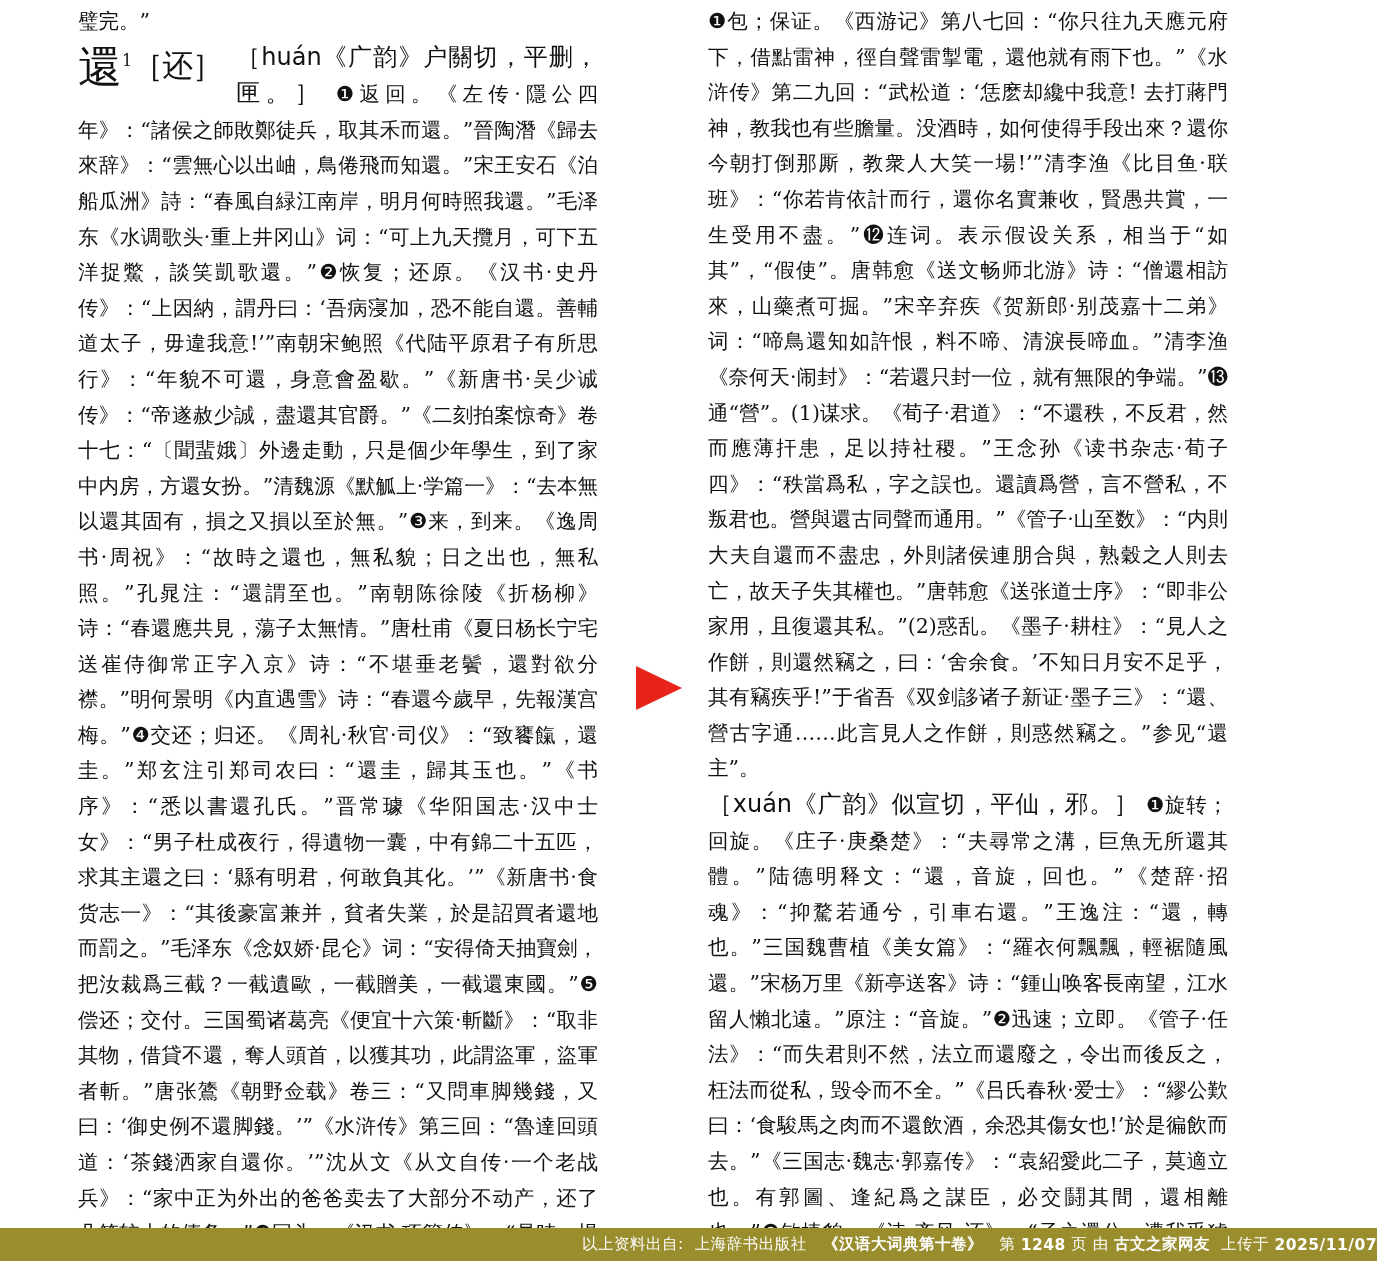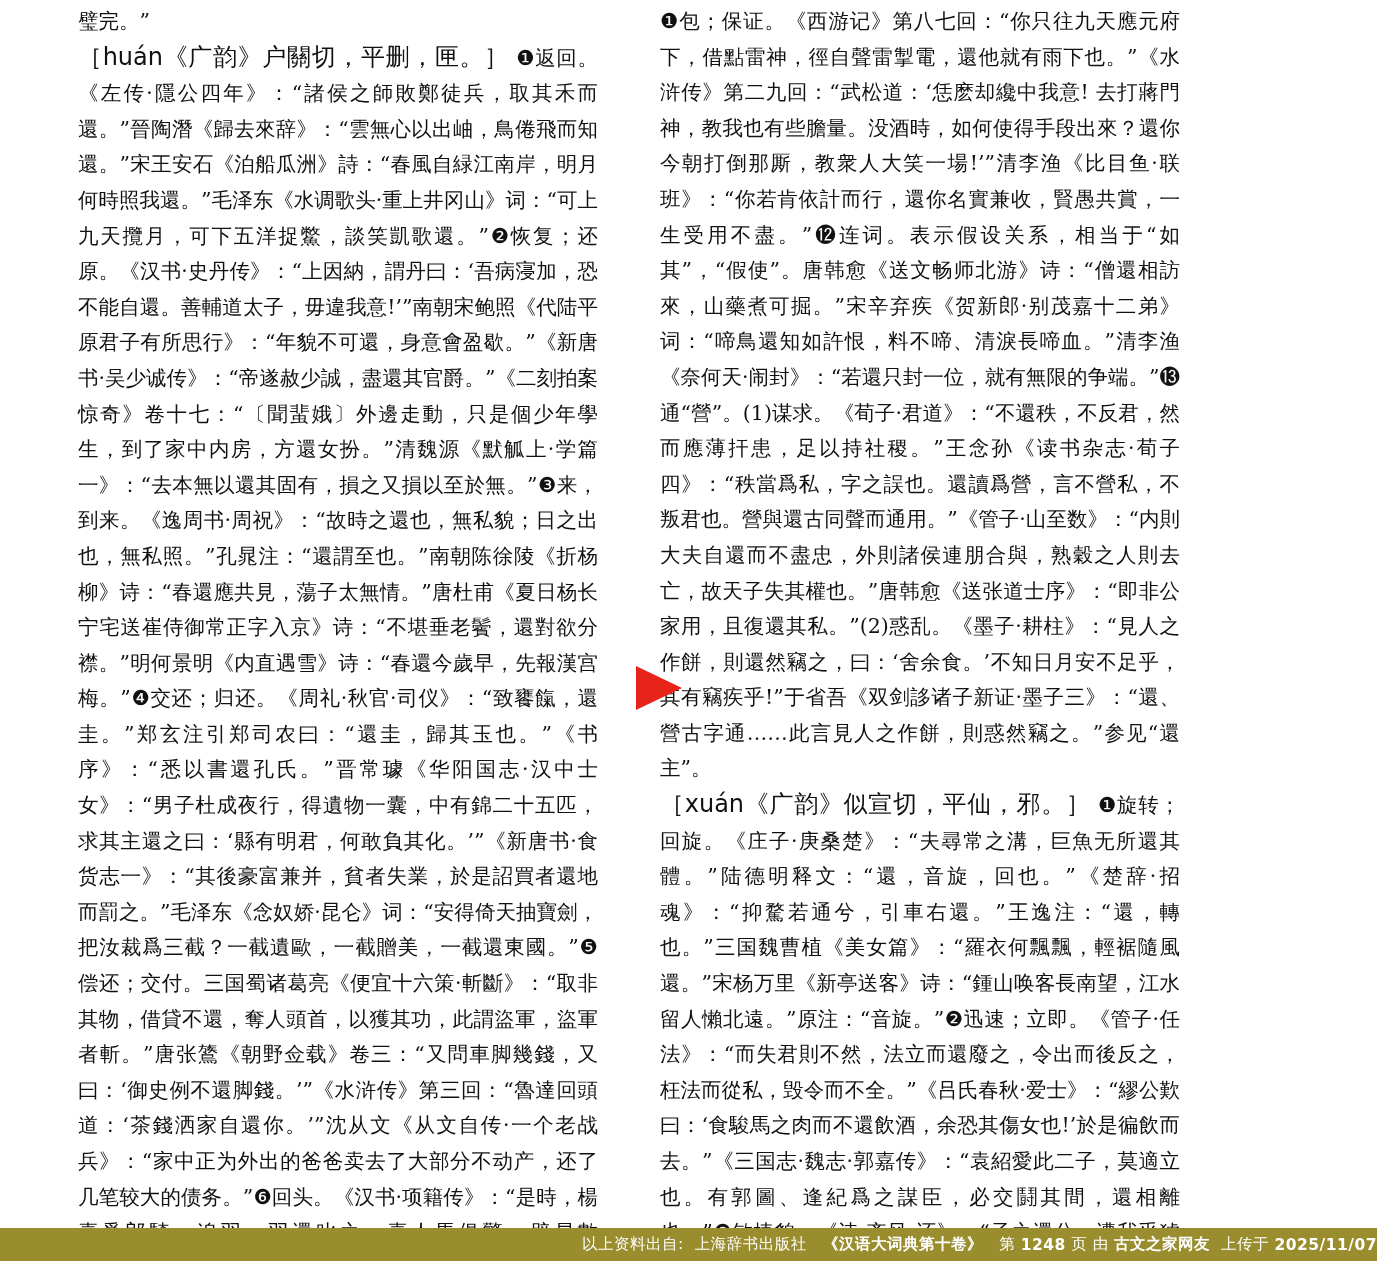--- a/index.html
+++ b/index.html
@@ -24,20 +24,21 @@
   }
   .columns {
     position: absolute;
     left: 0; top: 0;
     width: 1377px;
     height: 1228px;
     display: flex;
     flex-direction: row;
     box-sizing: border-box;
     padding: 4px 28px 0 78px;
+    gap: 48px;
   }
   .col {
     width: 520px;
     box-sizing: border-box;
     font-size: 20.5px;
     line-height: 35.6px;
     text-align: justify;
     letter-spacing: 0px;
   }
   .col.left { margin-right: 62px; }
@@ -108,20 +109,23 @@
 
 <div class="page">
 
   <div class="columns">
 
     <div class="col left">
 
       <p class="topline">璧完。”</p>
 
       <div class="hdr-block clearfix">
+        <span class="hdr-left">
+          <span class="bigchar">還</span><span class="sup">1</span><span class="brk">［还］</span>
+        </span>
         <span class="pinyin">［huán《广韵》户關切，平删，匣。］</span>
         <span class="entry-body">❶返回。《左传·隱公四年》：“諸侯之師敗鄭徒兵，取其禾而還。”晉陶潛《歸去來辞》：“雲無心以出岫，鳥倦飛而知還。”宋王安石《泊船瓜洲》詩：“春風自緑江南岸，明月何時照我還。”毛泽东《水调歌头·重上井冈山》词：“可上九天攬月，可下五洋捉鱉，談笑凱歌還。”❷恢复；还原。《汉书·史丹传》：“上因納，謂丹曰：‘吾病寖加，恐不能自還。善輔道太子，毋違我意!’”南朝宋鲍照《代陆平原君子有所思行》：“年貌不可還，身意會盈歇。”《新唐书·吴少诚传》：“帝遂赦少誠，盡還其官爵。”《二刻拍案惊奇》卷十七：“〔聞蜚娥〕外邊走動，只是個少年學生，到了家中内房，方還女扮。”清魏源《默觚上·学篇一》：“去本無以還其固有，損之又損以至於無。”❸来，到来。《逸周书·周祝》：“故時之還也，無私貌；日之出也，無私照。”孔晁注：“還謂至也。”南朝陈徐陵《折杨柳》诗：“春還應共見，蕩子太無情。”唐杜甫《夏日杨长宁宅送崔侍御常正字入京》诗：“不堪垂老鬢，還對欲分襟。”明何景明《内直遇雪》诗：“春還今歲早，先報漢宫梅。”❹交还；归还。《周礼·秋官·司仪》：“致饔餼，還圭。”郑玄注引郑司农曰：“還圭，歸其玉也。”《书序》：“悉以書還孔氏。”晋常璩《华阳国志·汉中士女》：“男子杜成夜行，得遺物一囊，中有錦二十五匹，求其主還之曰：‘縣有明君，何敢負其化。’”《新唐书·食货志一》：“其後豪富兼并，貧者失業，於是詔買者還地而罰之。”毛泽东《念奴娇·昆仑》词：“安得倚天抽寶劍，把汝裁爲三截？一截遺歐，一截贈美，一截還東國。”❺偿还；交付。三国蜀诸葛亮《便宜十六策·斬斷》：“取非其物，借貸不還，奪人頭首，以獲其功，此謂盜軍，盜軍者斬。”唐张鷟《朝野佥载》卷三：“又問車脚幾錢，又曰：‘御史例不還脚錢。’”《水浒传》第三回：“魯達回頭道：‘茶錢洒家自還你。’”沈从文《从文自传·一个老战兵》：“家中正为外出的爸爸卖去了大部分不动产，还了几笔较大的债务。”❻回头。《汉书·项籍传》：“是時，楊喜爲郎騎，追羽，羽還叱之，喜人馬俱驚，辟易數里。”颜师古注：“還謂迴面也。”❼回报；回击。《老子》：“以道佐人主者，不以兵强於天下，其事好還。”南朝梁江淹《恨赋》：“裂帛繫書，誓還漢恩。”《水浒传》第四四回：“那婦人還了兩禮。”《二十年目睹之怪现状》第三十回：“桂生道：‘不要埋怨，有一天我也會還他一個釘子。’”柳青《铜墙铁壁》第十四章：“紧接</span>
       </div>
 
     </div>
 
     <div class="col right">
 
       <p class="topline">❶包；保证。《西游记》第八七回：“你只往九天應元府下，借點雷神，徑自聲雷掣電，還他就有雨下也。”《水浒传》第二九回：“武松道：‘恁麽却纔中我意! 去打蔣門神，教我也有些膽量。没酒時，如何使得手段出來？還你今朝打倒那厮，教衆人大笑一場!’”清李渔《比目鱼·联班》：“你若肯依計而行，還你名實兼收，賢愚共賞，一生受用不盡。”⓬连词。表示假设关系，相当于“如其”，“假使”。唐韩愈《送文畅师北游》诗：“僧還相訪來，山藥煮可掘。”宋辛弃疾《贺新郎·别茂嘉十二弟》词：“啼鳥還知如許恨，料不啼、清淚長啼血。”清李渔《奈何天·闹封》：“若還只封一位，就有無限的争端。”⓭通“營”。(1)谋求。《荀子·君道》：“不還秩，不反君，然而應薄扞患，足以持社稷。”王念孙《读书杂志·荀子四》：“秩當爲私，字之誤也。還讀爲營，言不營私，不叛君也。營與還古同聲而通用。”《管子·山至数》：“内則大夫自還而不盡忠，外則諸侯連朋合與，熟穀之人則去亡，故天子失其權也。”唐韩愈《送张道士序》：“即非公家用，且復還其私。”(2)惑乱。《墨子·耕柱》：“見人之作餅，則還然竊之，曰：‘舍余食。’不知日月安不足乎，其有竊疾乎!”于省吾《双剑誃诸子新证·墨子三》：“還、營古字通……此言見人之作餅，則惑然竊之。”参见“還主”。</p>
 

